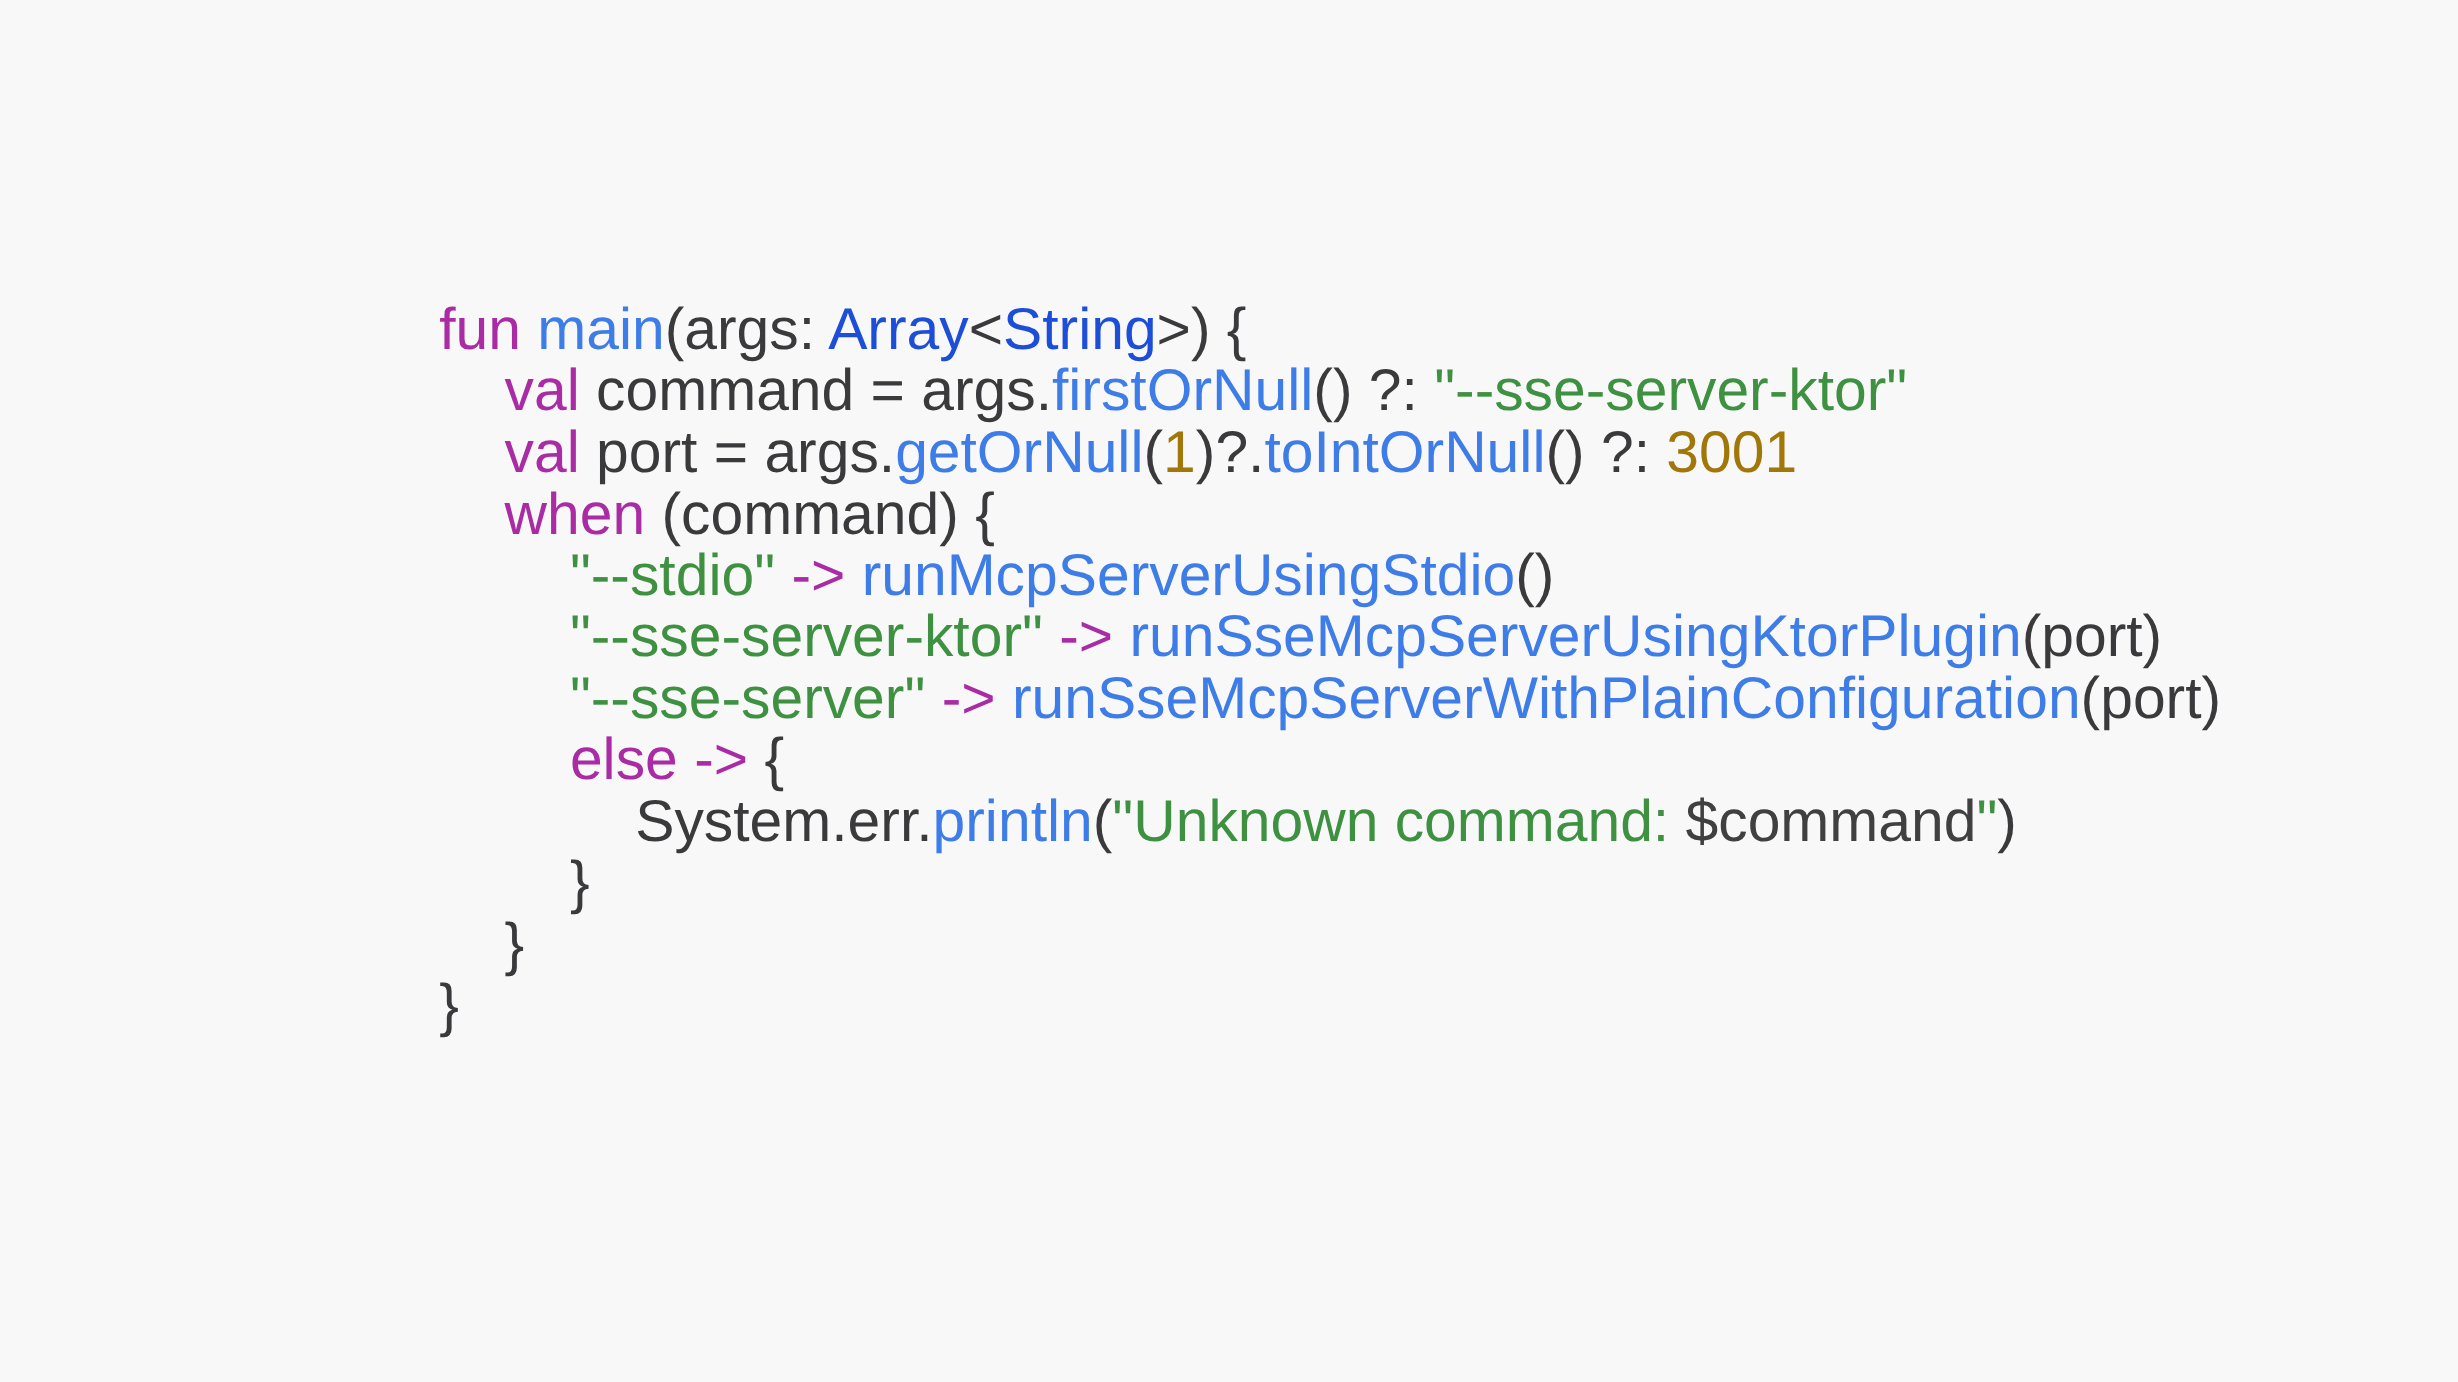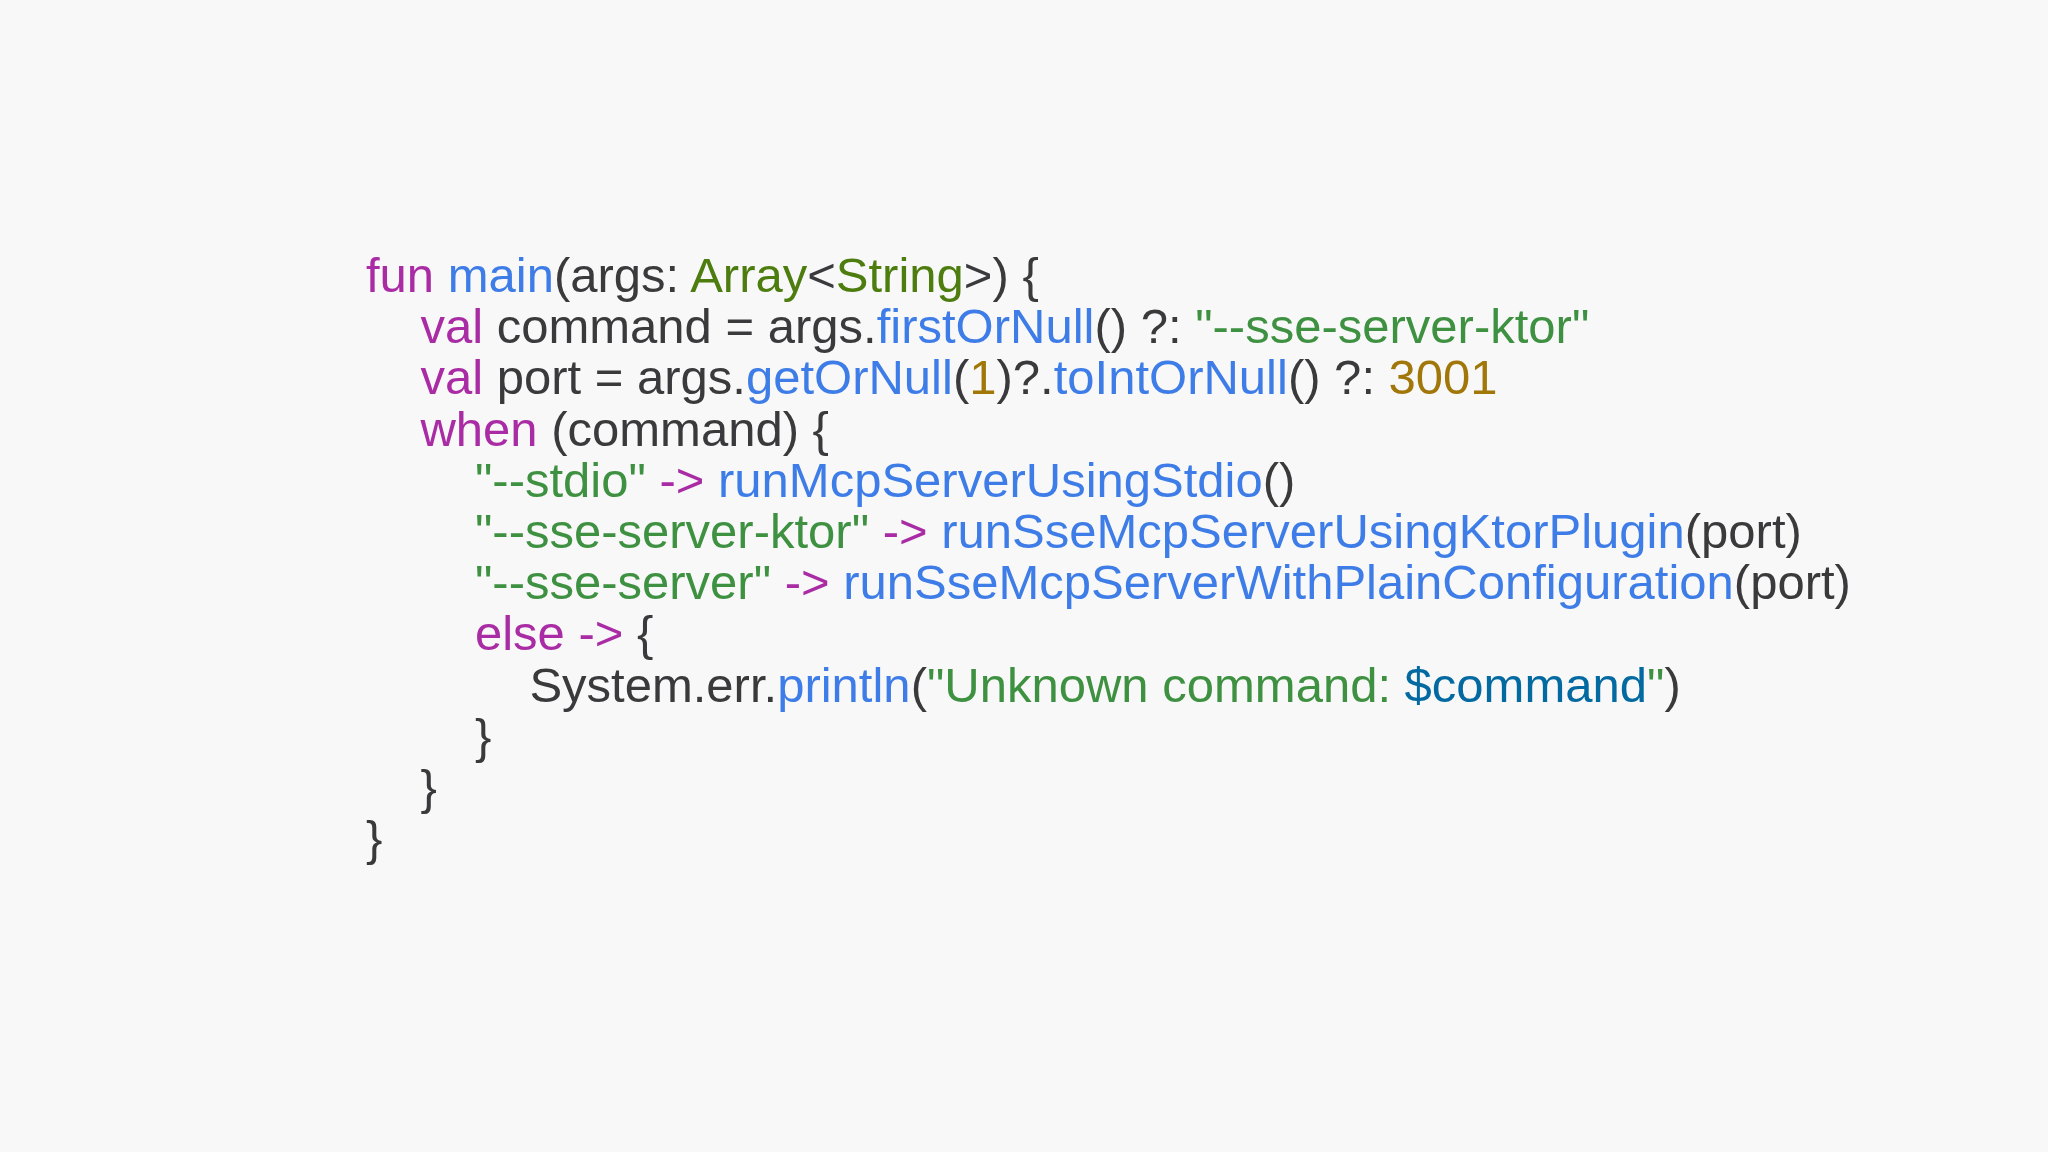--- a/index.html
+++ b/index.html
@@ -24,21 +24,21 @@
     letter-spacing: 0;
   }
   .code-line {
     white-space: pre;
     min-height: 51.2px;
   }
   .code-line span { white-space: pre; }
   .tok-plain        { color: #3A3A3C; }
   .tok-keyword      { color: #A92CA5; }
   .tok-function     { color: #3E7DE7; }
-  .tok-type         { color: #4d7c0f; }
+  .tok-type         { color: #1d4ed8; }
   .tok-number       { color: #A1770A; }
   .tok-string       { color: #3F9142; }
-  .tok-interpolation{ color: #0369a1; }
+  .tok-interpolation{ color: #404040; }
 </style>
 </head>
 <body style="background: rgb(248, 248, 248);">
 
 <div class="code-block" id="code-block"><div class="code-line"><span class="tok-keyword">fun </span><span class="tok-function">main</span><span class="tok-plain">(args: </span><span class="tok-type">Array</span><span class="tok-plain">&lt;</span><span class="tok-type">String</span><span class="tok-plain">&gt;) {</span></div><div class="code-line"><span class="tok-plain">    </span><span class="tok-keyword">val</span><span class="tok-plain"> command = args.</span><span class="tok-function">firstOrNull</span><span class="tok-plain">() ?: </span><span class="tok-string">"--sse-server-ktor"</span></div><div class="code-line"><span class="tok-plain">    </span><span class="tok-keyword">val</span><span class="tok-plain"> port = args.</span><span class="tok-function">getOrNull</span><span class="tok-plain">(</span><span class="tok-number">1</span><span class="tok-plain">)?.</span><span class="tok-function">toIntOrNull</span><span class="tok-plain">() ?: </span><span class="tok-number">3001</span></div><div class="code-line"><span class="tok-plain">    </span><span class="tok-keyword">when</span><span class="tok-plain"> (command) {</span></div><div class="code-line"><span class="tok-plain">        </span><span class="tok-string">"--stdio"</span><span class="tok-plain"> </span><span class="tok-keyword">-&gt;</span><span class="tok-plain"> </span><span class="tok-function">runMcpServerUsingStdio</span><span class="tok-plain">()</span></div><div class="code-line"><span class="tok-plain">        </span><span class="tok-string">"--sse-server-ktor"</span><span class="tok-plain"> </span><span class="tok-keyword">-&gt;</span><span class="tok-plain"> </span><span class="tok-function">runSseMcpServerUsingKtorPlugin</span><span class="tok-plain">(port)</span></div><div class="code-line"><span class="tok-plain">        </span><span class="tok-string">"--sse-server"</span><span class="tok-plain"> </span><span class="tok-keyword">-&gt;</span><span class="tok-plain"> </span><span class="tok-function">runSseMcpServerWithPlainConfiguration</span><span class="tok-plain">(port)</span></div><div class="code-line"><span class="tok-plain">        </span><span class="tok-keyword">else</span><span class="tok-plain"> </span><span class="tok-keyword">-&gt;</span><span class="tok-plain"> {</span></div><div class="code-line"><span class="tok-plain">            </span><span class="tok-plain">System.err.</span><span class="tok-function">println</span><span class="tok-plain">(</span><span class="tok-string">"Unknown command: </span><span class="tok-interpolation">$command</span><span class="tok-string">"</span><span class="tok-plain">)</span></div><div class="code-line"><span class="tok-plain">        }</span></div><div class="code-line"><span class="tok-plain">    }</span></div><div class="code-line"><span class="tok-plain">}</span></div></div>
 
 </body></html>

